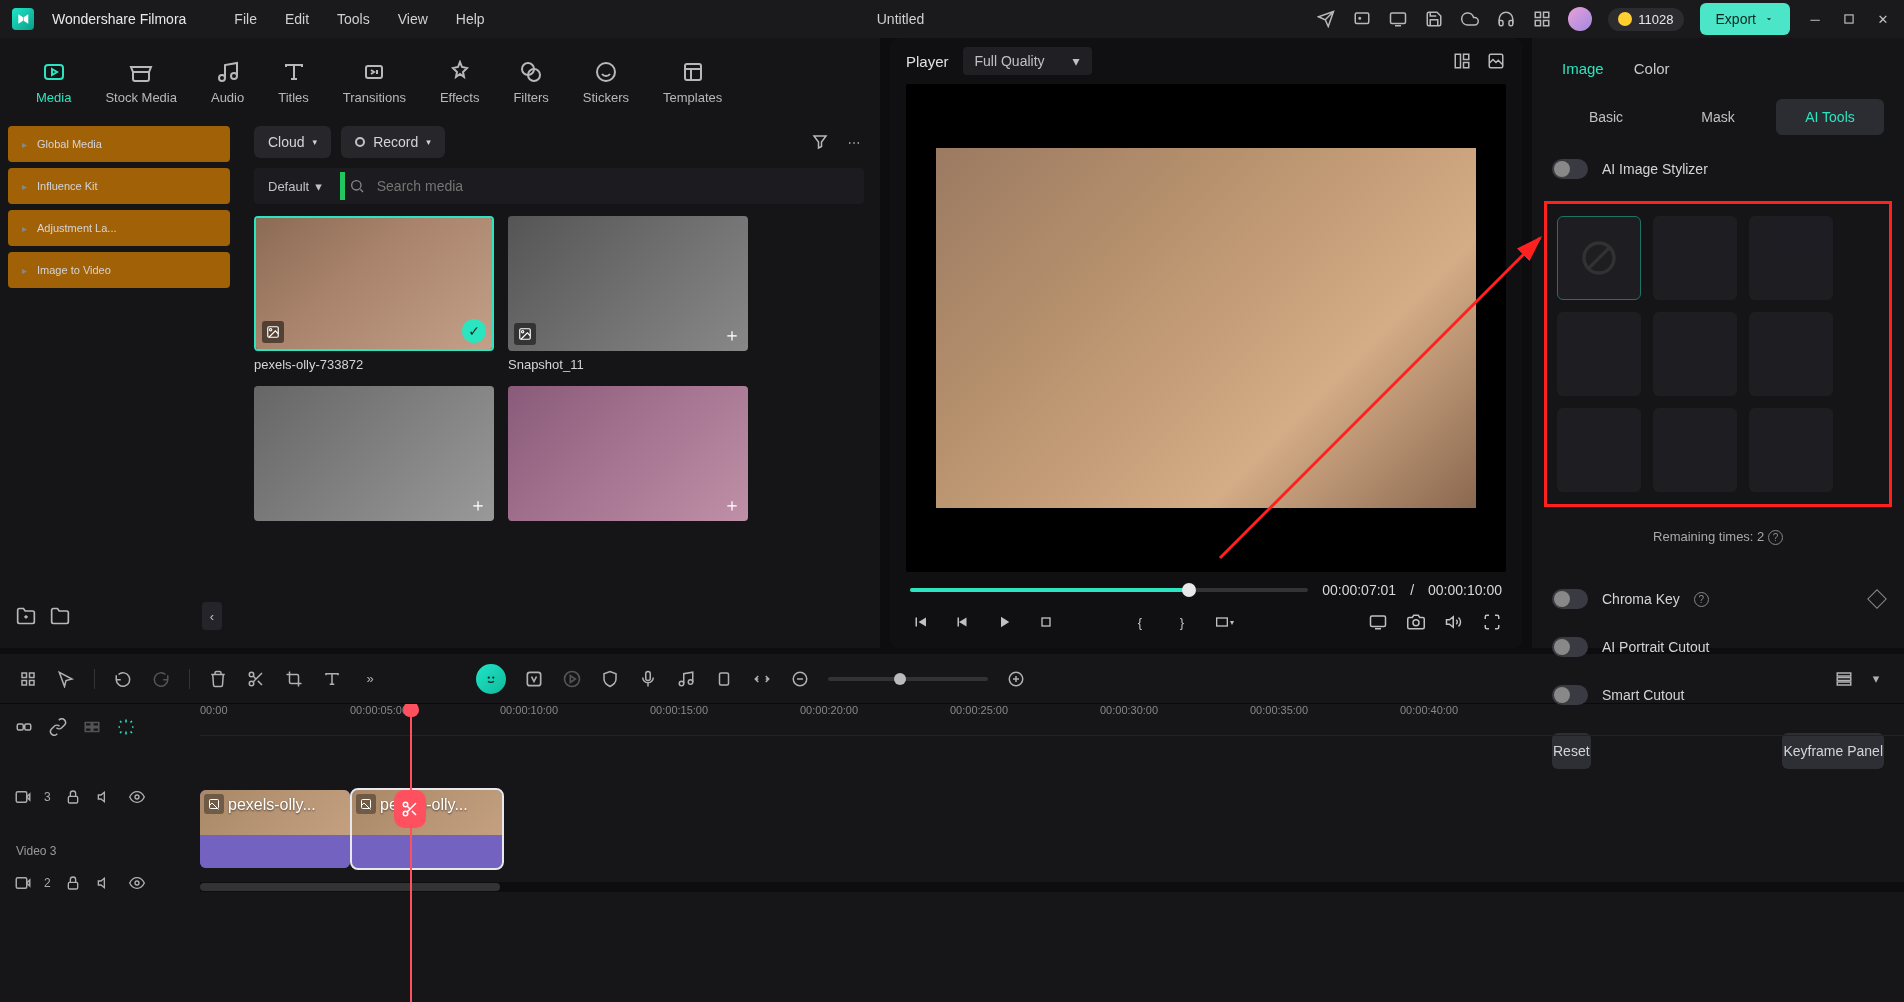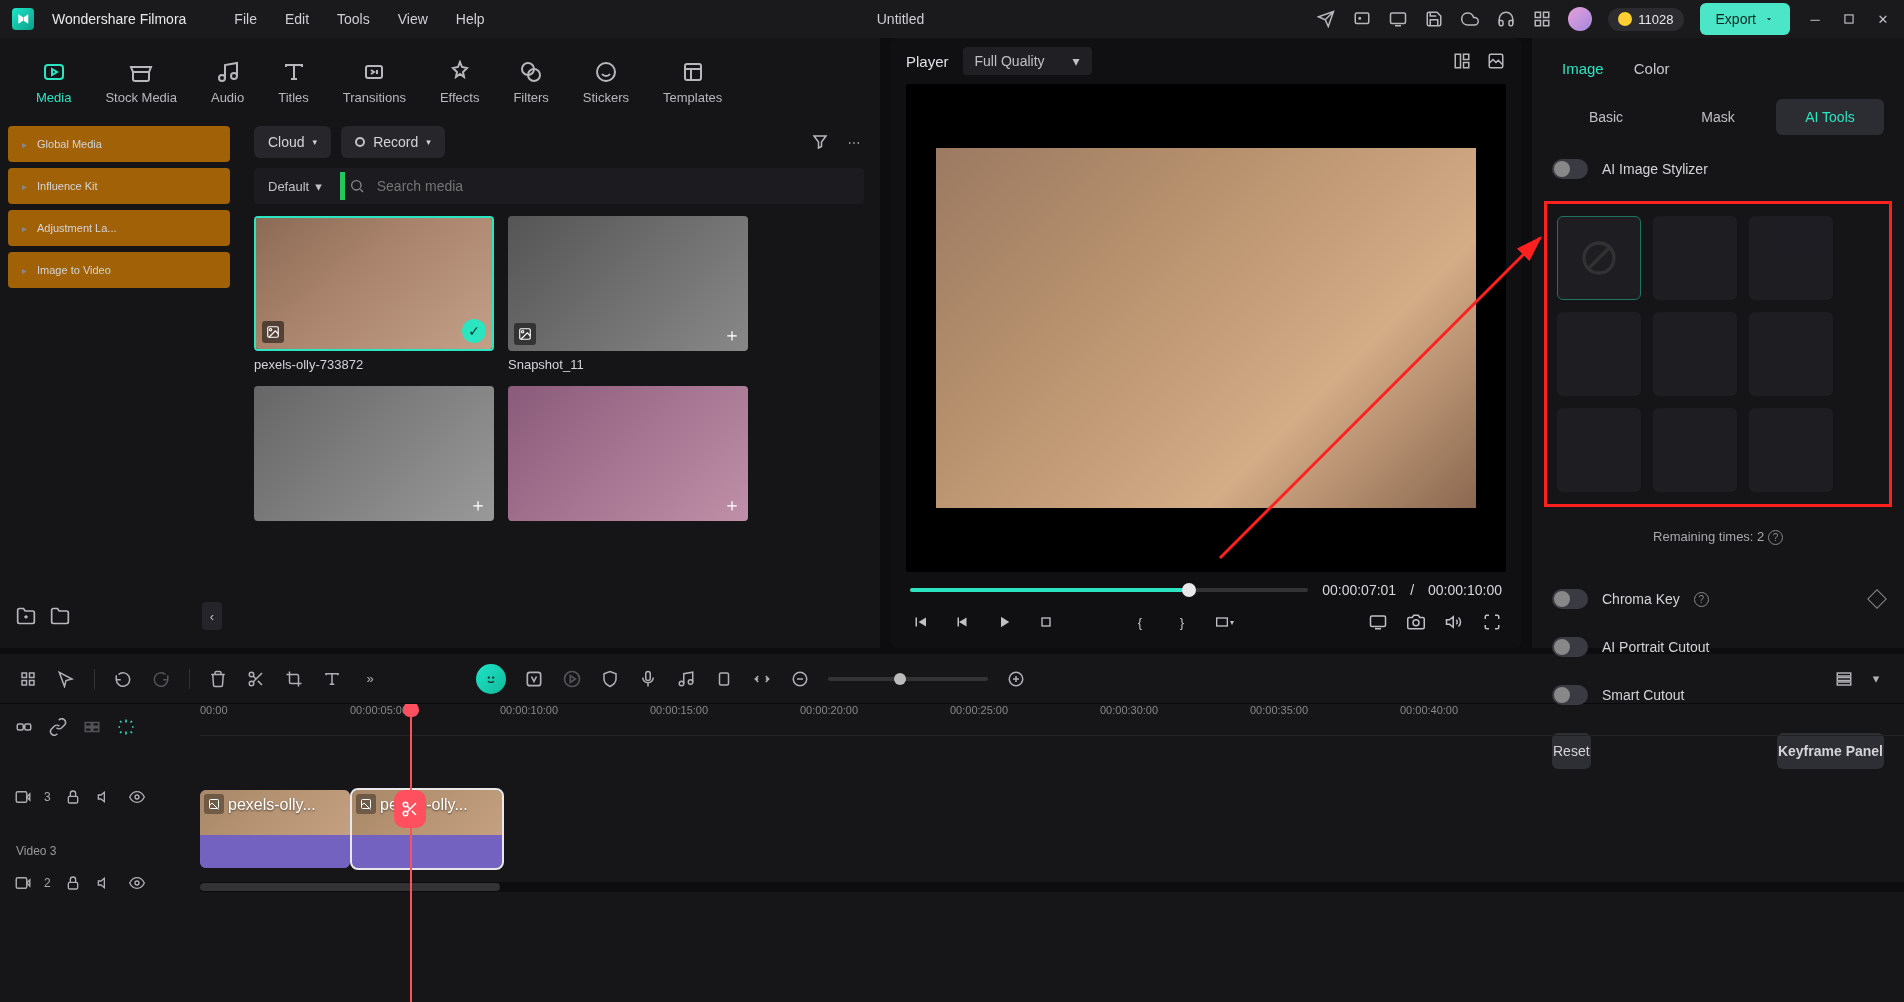--- a/index.html
+++ b/index.html
@@ -94,21 +94,21 @@
 .style-grid { display:flex; flex-wrap:wrap; gap:12px; opacity:0.45; }
 .style-cell { width:84px; height:84px; background:#282830; border-radius:6px; }
 .style-cell.none { border:1px solid #2be5c0; display:flex; align-items:center; justify-content:center; }
 .caption-row { text-align:center; font-size:13px; color:#a8a8ac; margin:14px 0 8px; }
 .thin-bar { height:6px; background:#2a2a31; border-radius:3px; margin:0 20px 10px;}
 .divider { height:1px; background:#2a2a30; margin:6px 20px; }
 .help-badge { width:15px; height:15px; border:1px solid #888; border-radius:50%; display:inline-flex; align-items:center;justify-content:center; font-size:10px; color:#888;}
 .diamond { width:14px; height:14px; transform:rotate(45deg); border:1.5px solid #888; margin-left:auto;}
 .r-footer { margin-top:auto; display:flex; padding:14px 20px 18px; gap:10px; }
 .r-btn { background:#2e2e35; color:#d4d4d8; border:none; border-radius:6px; padding:10px 1px; font-size:14px; cursor:pointer;}
-.r-btn.wide { margin-left:auto;font-weight:bold; }
+.r-btn.wide { margin-left:auto; }
 
 
 .timeline { height: 350px; background:#161619; display:flex; flex-direction:column; margin-top:6px; }
 .tl-toolbar { height:50px; display:flex; align-items:center; padding:0 18px; gap:18px; border-bottom:1px solid #0a0a0c;}
 .tl-tool { width:20px; height:20px; color:#b0b0b5; cursor:pointer; display:flex;align-items:center;justify-content:center;}
 .tl-sep { width:1px; height:20px; background:#333; }
 .ai-btn { width:30px; height:30px; border-radius:50%; background:linear-gradient(135deg,#1ee6c8,#12b89a); display:flex;align-items:center;justify-content:center; cursor:pointer;}
 .zoom-slider { width:160px; height:4px; background:#333; border-radius:2px; position:relative; }
 .zoom-slider::after { content:''; position:absolute; width:12px; height:12px; background:#bbb; border-radius:50%; top:50%; left:45%; transform:translate(-50%,-50%);}
 

